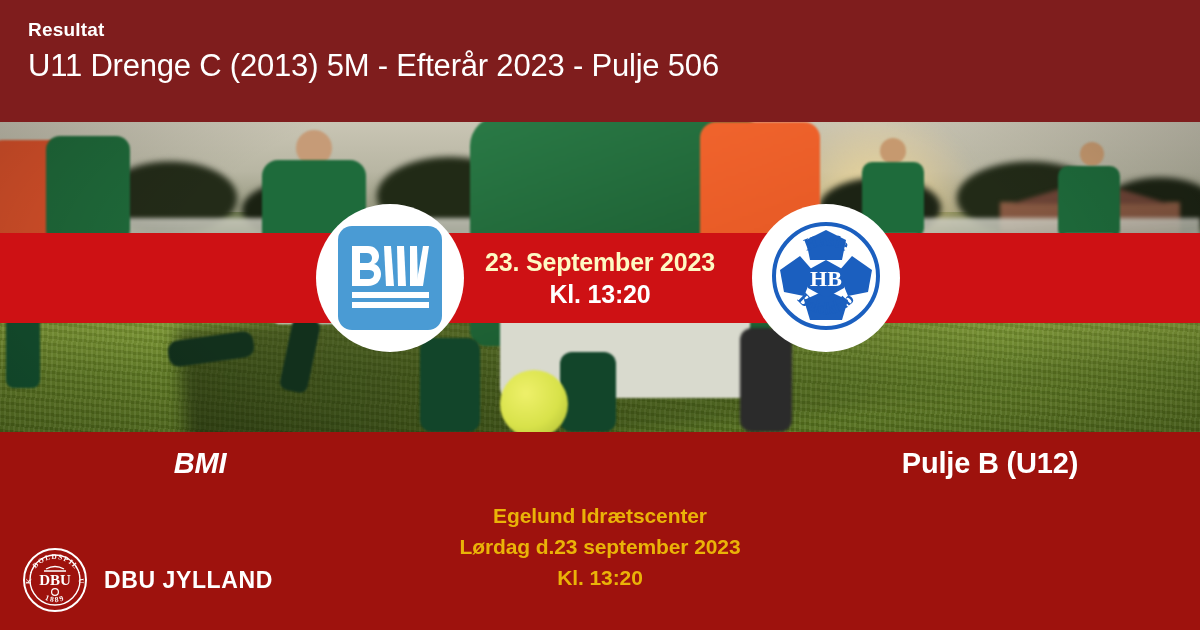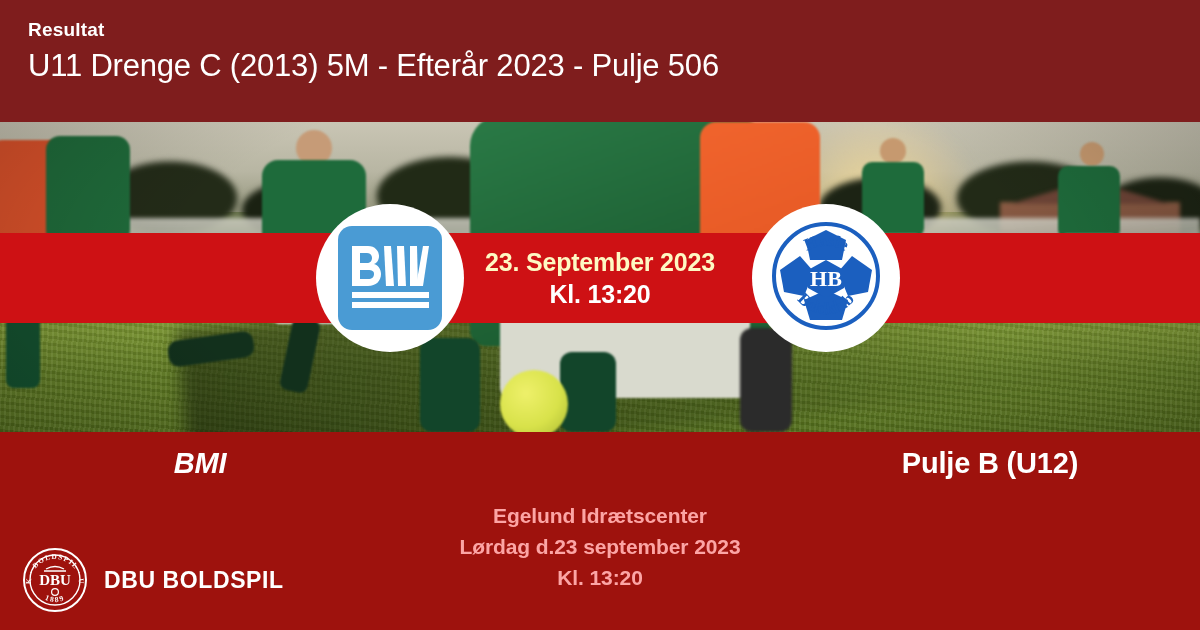--- a/index.html
+++ b/index.html
@@ -263,21 +263,21 @@
 
   
   .venue {
     position: absolute;
     left: 0; top: 500px;
     width: 1200px;
     text-align: center;
     z-index: 3;
   }
   .venue-line {
-    color: #fca5a5;
+    color: #eab308;
     font-size: 21px;
     font-weight: bold;
     line-height: 31px;
     letter-spacing: -0.1px;
   }
 
   
   .footer-brand {
     position: absolute;
     left: 22px; top: 545px;
@@ -423,16 +423,16 @@
           <textPath href="#dbuTop" startOffset="50%" text-anchor="middle">DANSK · BOLDSPIL · UNION</textPath>
         </text>
         <text font-family="Liberation Serif, serif" font-size="7.6" font-weight="bold" fill="#ffffff" letter-spacing="1.6">
           <textPath href="#dbuBot" startOffset="50%" text-anchor="middle">1889</textPath>
         </text>
         <text x="33" y="38" text-anchor="middle" font-family="Liberation Serif, serif" font-size="15" font-weight="bold" fill="#ffffff">DBU</text>
         <path d="M22 24 h22 M24 22 q9 -5 18 0" stroke="#ffffff" stroke-width="1.3" fill="none"></path>
         <circle cx="33" cy="45" r="3.4" fill="none" stroke="#ffffff" stroke-width="1.2"></circle>
       </svg>
     </div>
-    <div class="dbu-name">DBU BOLDSPIL</div>
+    <div class="dbu-name">DBU JYLLAND</div>
   </div>
 
 </div>
 
 </body></html>

